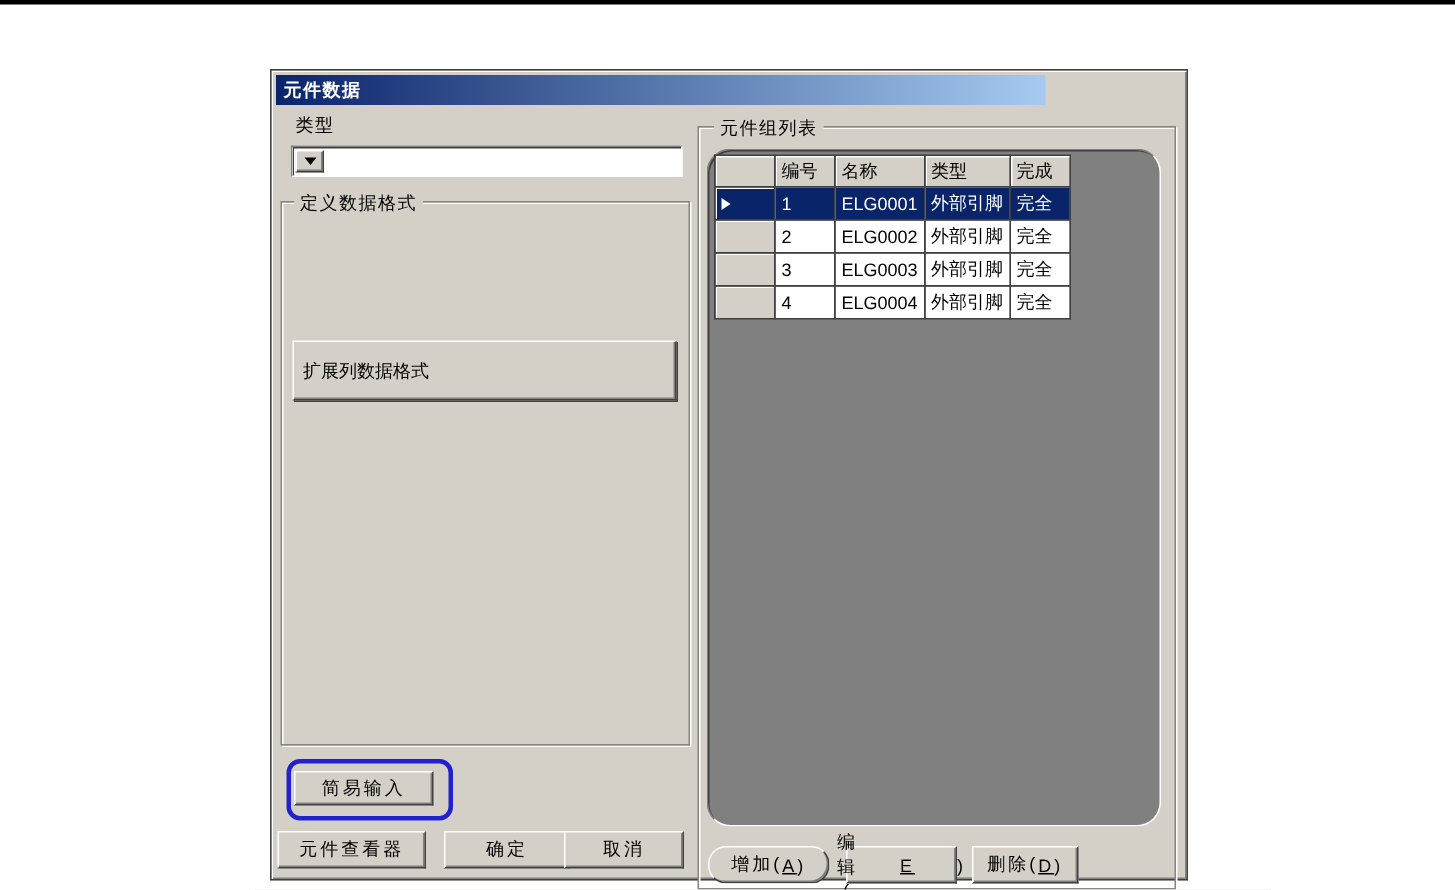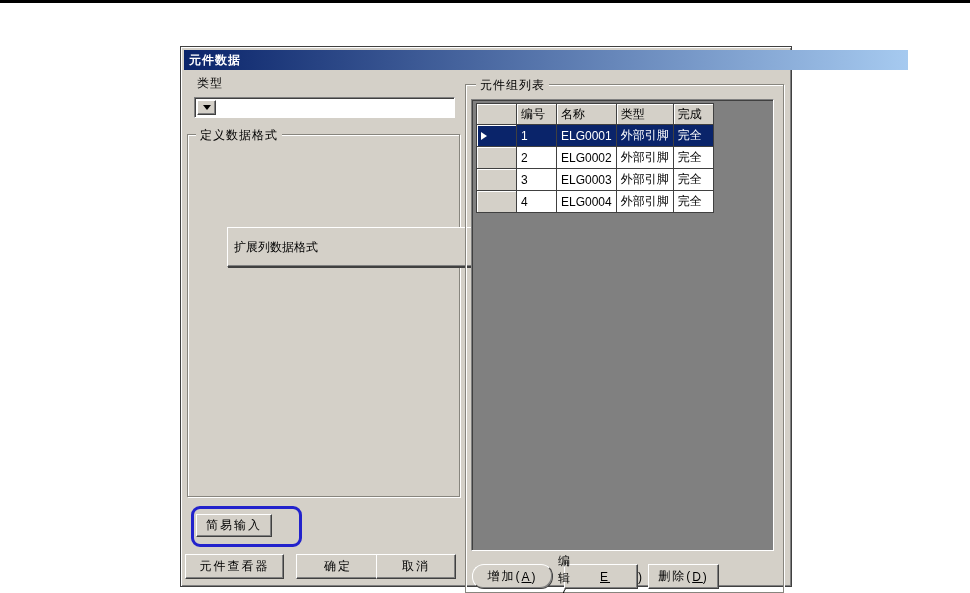--- a/index.html
+++ b/index.html
@@ -13,21 +13,21 @@
   .sunken{border:1px solid;border-color:#808080 #ffffff #ffffff #808080;
           box-shadow:inset 1px 1px 0 #404040;}
   .groupbox{position:absolute;border:1px solid #87857e;
             box-shadow:inset 1px 1px 0 #ffffff,1px 1px 0 #ffffff;}
   .legend{position:absolute;top:-8px;background:#d4d0c8;padding:0 4px;font-size:12px;
           color:#000;white-space:nowrap;letter-spacing:1px;}
 
   
   .dialog{position:absolute;left:180px;top:46px;width:610px;height:539px;background:#d4d0c8;
           border:1px solid #404040;box-shadow:inset 1px 1px 0 #ffffff,inset -1px -1px 0 #808080;}
-  .titlebar{position:absolute;left:3px;top:3px;width:724px;height:20px;
+  .titlebar{position:absolute;left:3px;top:3px;width:513px;height:20px;
             background:linear-gradient(to right,#0a246a,#a6caf0);
             color:#ffffff;font-size:12px;font-weight:bold;line-height:20px;padding-left:5px;
             box-sizing:border-box;letter-spacing:1px;}
 
   .lbl{position:absolute;font-size:12px;color:#000;letter-spacing:1px;white-space:nowrap;}
 
   
   .combo{position:absolute;left:13px;top:50px;width:261px;height:21px;background:#ffffff;
          box-sizing:border-box;display:flex;cursor:default;}
   .combo-sel{flex:1;margin:2px 0 2px 2px;background:#0a246a;color:#ffffff;font-size:12px;
@@ -40,36 +40,36 @@
   
   .fmt-btn1{position:absolute;left:7px;top:32px;width:254px;height:41px;box-sizing:border-box;
             border:1px solid #9a988f;border-color:#87857e #ffffff #ffffff #87857e;
             background:repeating-conic-gradient(#ffffff 0% 25%,#d8d4cc 0% 50%) 0 0/2px 2px;
             font-size:12px;color:#000;text-align:left;padding-left:6px;display:flex;
             align-items:center;cursor:default;}
   .fmt-btn2{position:absolute;left:7px;top:92px;width:256px;height:40px;box-sizing:border-box;
             background:#d4d0c8;border:1px solid;border-color:#ffffff #404040 #404040 #ffffff;
             box-shadow:1px 1px 0 #404040,inset -1px -1px 0 #808080;
             font-size:12px;color:#000;text-align:left;padding-left:6px;display:flex;
-            align-items:center;cursor:default;margin-left:32px;}
+            align-items:center;cursor:default;}
 
   
   .pbtn{position:absolute;height:25px;box-sizing:border-box;font-size:12px;color:#000;
         display:flex;align-items:center;justify-content:center;letter-spacing:2px;
         cursor:default;font-family:inherit;}
   .ukey{text-decoration:underline;}
 
   
   .annot{position:absolute;left:10px;top:459px;width:105px;height:35px;border:3px solid #2222cc;
          border-radius:9px;box-sizing:content-box;pointer-events:none;}
-  .easy-btn{position:absolute;left:15px;top:467px;width:76px;height:23px;}
+  .easy-btn{position:absolute;left:15px;top:467px;width:93px;height:23px;}
 
   
   .grid{position:absolute;left:5px;top:14px;width:303px;height:452px;background:#808080;
-        box-sizing:border-box;}
+        box-sizing:border-box;border-radius:16px;}
   table.dg{position:absolute;left:4px;top:3px;border-collapse:collapse;table-layout:fixed;
            font-size:12px;color:#000;}
   table.dg td,table.dg th{border:1px solid #404040;padding:0 4px;height:21px;font-weight:normal;
            text-align:left;white-space:nowrap;overflow:hidden;box-sizing:border-box;}
   table.dg th{background:#d4d0c8;box-shadow:inset 1px 1px 0 #ffffff;}
   table.dg td{background:#ffffff;height:22px;}
   table.dg td.selcell{background:#d4d0c8;box-shadow:inset 1px 1px 0 #ffffff;}
   tr.rowsel td{background:#0a246a;color:#ffffff;}
   tr.rowsel td.selcell{background:#0a246a;}
   .row-arrow{display:inline-block;width:0;height:0;border-top:4px solid transparent;

